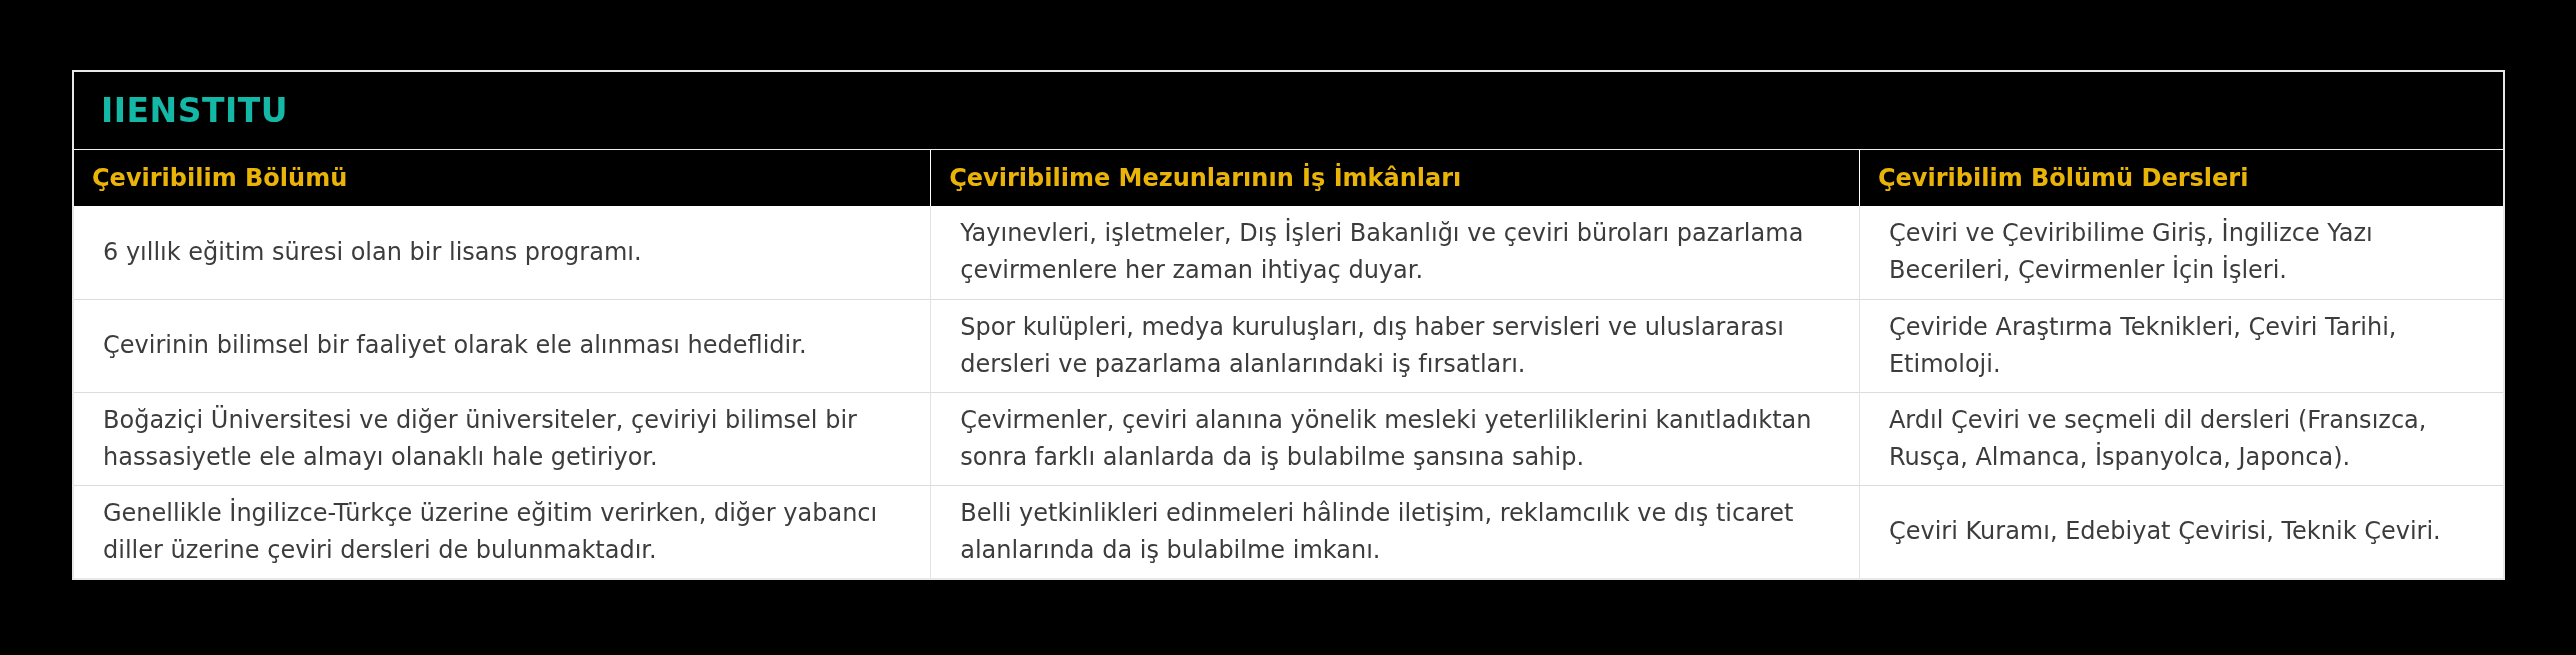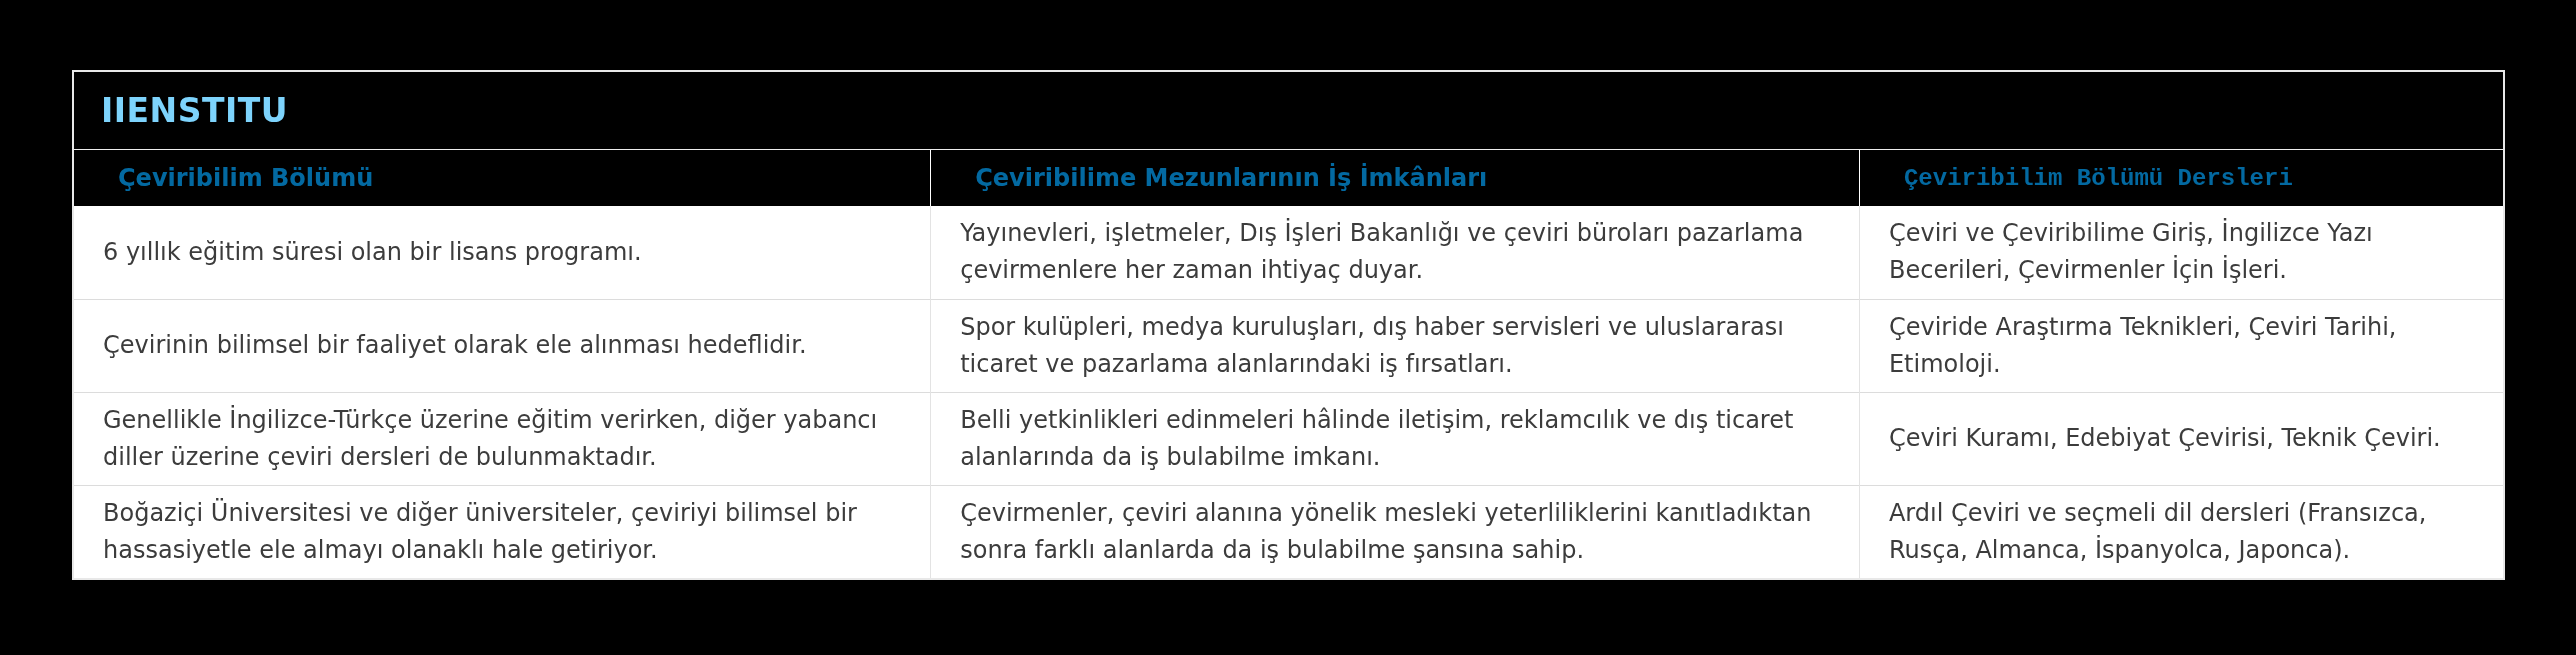--- a/index.html
+++ b/index.html
@@ -23,45 +23,45 @@
   }
   .title-band {
     height: 78px;
     background: #000000;
     border-bottom: 1.9px solid #ededed;
     display: flex;
     align-items: center;
     padding-left: 27px;
   }
   .title-band .brand {
-    color: #7dd3fc;
+    color: #14b8a6;
     font-size: 33px;
     font-weight: bold;
     letter-spacing: 0.5px;
   }
   table.info-table {
     width: 100%;
     border-collapse: collapse;
     table-layout: fixed;
   }
   col.c1 { width: 856px; }
   col.c2 { width: 928px; }
   col.c3 { width: 643px; }
   table.info-table th {
     background: #000000;
-    color: #0369a1;
+    color: #eab308;
     font-size: 24px;
     font-weight: bold;
     text-align: left;
     height: 56px;
-    padding: 0 44px;
+    padding: 0 18px;
     border-right: 1.9px solid #ffffff;
     vertical-align: middle;
   }
-  table.info-table th:last-child { border-right: none; font-family: Liberation Mono, monospace; }
+  table.info-table th:last-child { border-right: none; }
   table.info-table td {
     background: #ffffff;
     color: #3c3c3c;
     font-size: 24px;
     line-height: 37px;
     height: 93px;
     padding: 7.6px 29px;
     vertical-align: middle;
     border-right: 1px solid #e3e3e3;
     border-top: 1px solid #dcdcdc;
@@ -93,31 +93,31 @@
         </tr>
       </thead>
       <tbody>
         <tr>
           <td>6 yıllık eğitim süresi olan bir lisans programı.</td>
           <td>Yayınevleri, işletmeler, Dış İşleri Bakanlığı ve çeviri büroları pazarlama çevirmenlere her zaman ihtiyaç duyar.</td>
           <td>Çeviri ve Çeviribilime Giriş, İngilizce Yazı Becerileri, Çevirmenler İçin İşleri.</td>
         </tr>
         <tr>
           <td>Çevirinin bilimsel bir faaliyet olarak ele alınması hedeflidir.</td>
-          <td>Spor kulüpleri, medya kuruluşları, dış haber servisleri ve uluslararası ticaret ve pazarlama alanlarındaki iş fırsatları.</td>
+          <td>Spor kulüpleri, medya kuruluşları, dış haber servisleri ve uluslararası dersleri ve pazarlama alanlarındaki iş fırsatları.</td>
           <td>Çeviride Araştırma Teknikleri, Çeviri Tarihi, Etimoloji.</td>
+        </tr>
+        <tr>
+          <td>Boğaziçi Üniversitesi ve diğer üniversiteler, çeviriyi bilimsel bir hassasiyetle ele almayı olanaklı hale getiriyor.</td>
+          <td>Çevirmenler, çeviri alanına yönelik mesleki yeterliliklerini kanıtladıktan sonra farklı alanlarda da iş bulabilme şansına sahip.</td>
+          <td>Ardıl Çeviri ve seçmeli dil dersleri (Fransızca, Rusça, Almanca, İspanyolca, Japonca).</td>
         </tr>
         <tr>
           <td>Genellikle İngilizce-Türkçe üzerine eğitim verirken, diğer yabancı diller üzerine çeviri dersleri de bulunmaktadır.</td>
           <td>Belli yetkinlikleri edinmeleri hâlinde iletişim, reklamcılık ve dış ticaret alanlarında da iş bulabilme imkanı.</td>
           <td>Çeviri Kuramı, Edebiyat Çevirisi, Teknik Çeviri.</td>
-        </tr>
-        <tr>
-          <td>Boğaziçi Üniversitesi ve diğer üniversiteler, çeviriyi bilimsel bir hassasiyetle ele almayı olanaklı hale getiriyor.</td>
-          <td>Çevirmenler, çeviri alanına yönelik mesleki yeterliliklerini kanıtladıktan sonra farklı alanlarda da iş bulabilme şansına sahip.</td>
-          <td>Ardıl Çeviri ve seçmeli dil dersleri (Fransızca, Rusça, Almanca, İspanyolca, Japonca).</td>
         </tr>
       </tbody>
     </table>
 
   </div>
 </div>
 
 
 </body></html>

